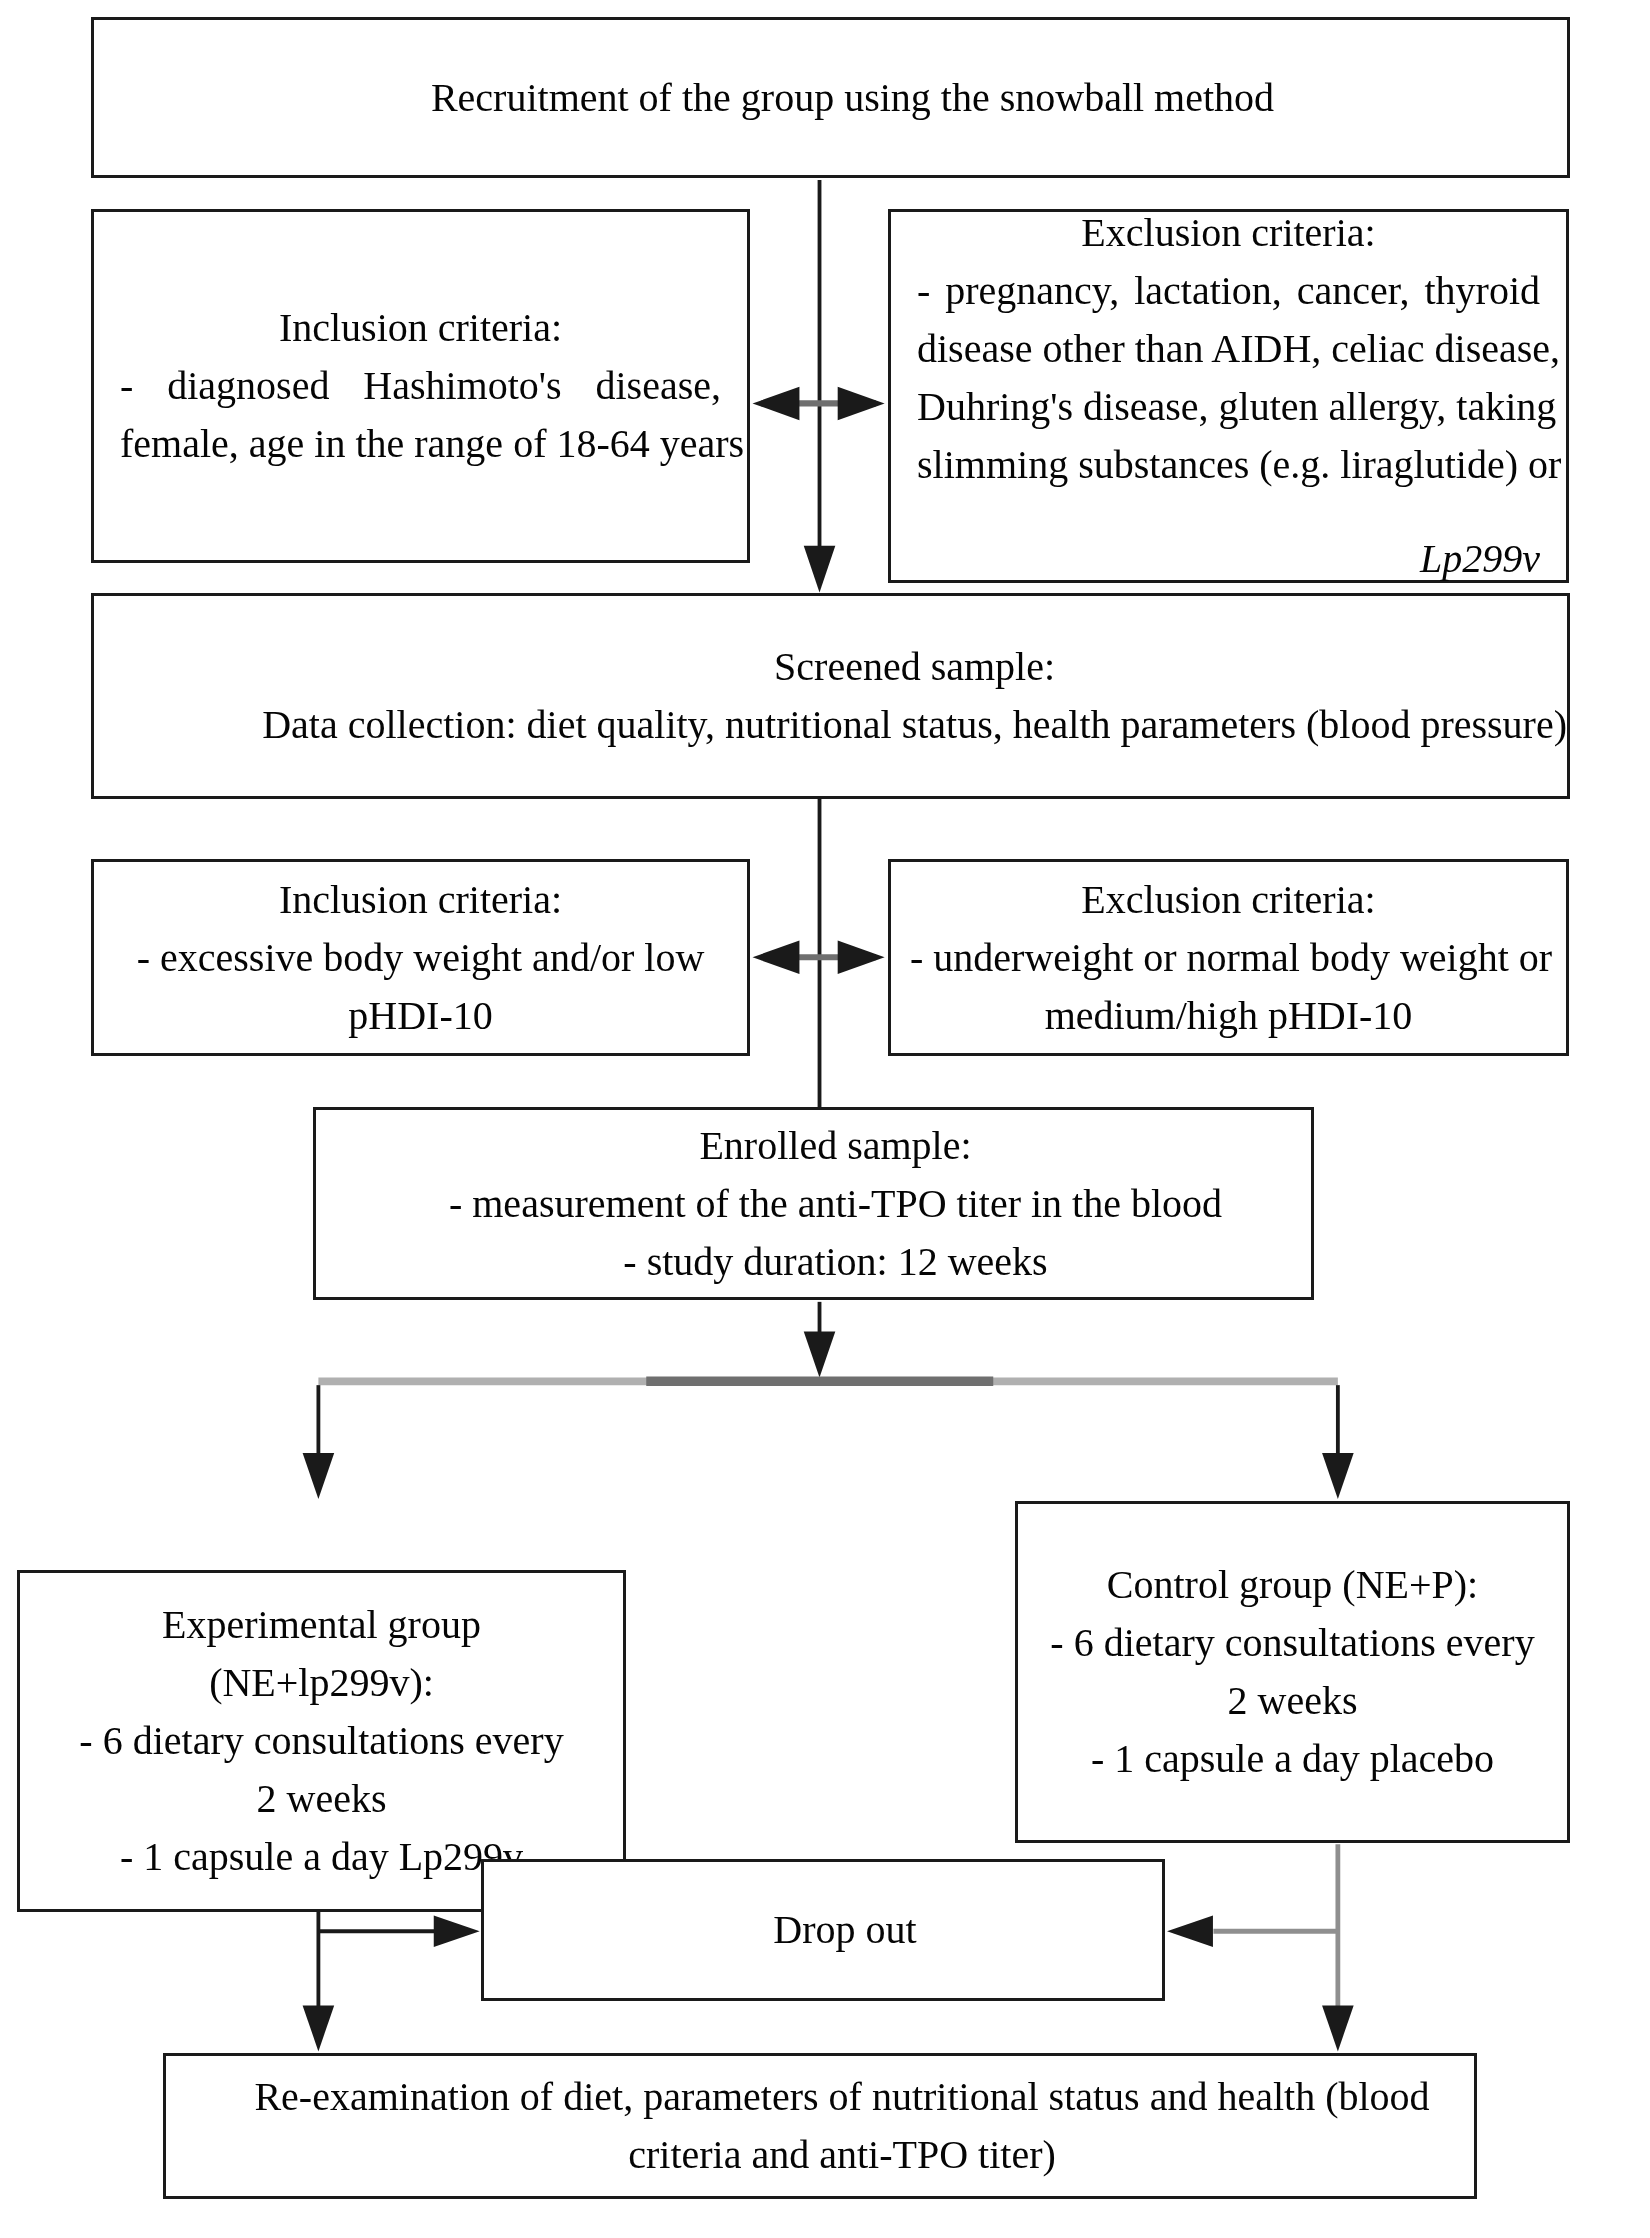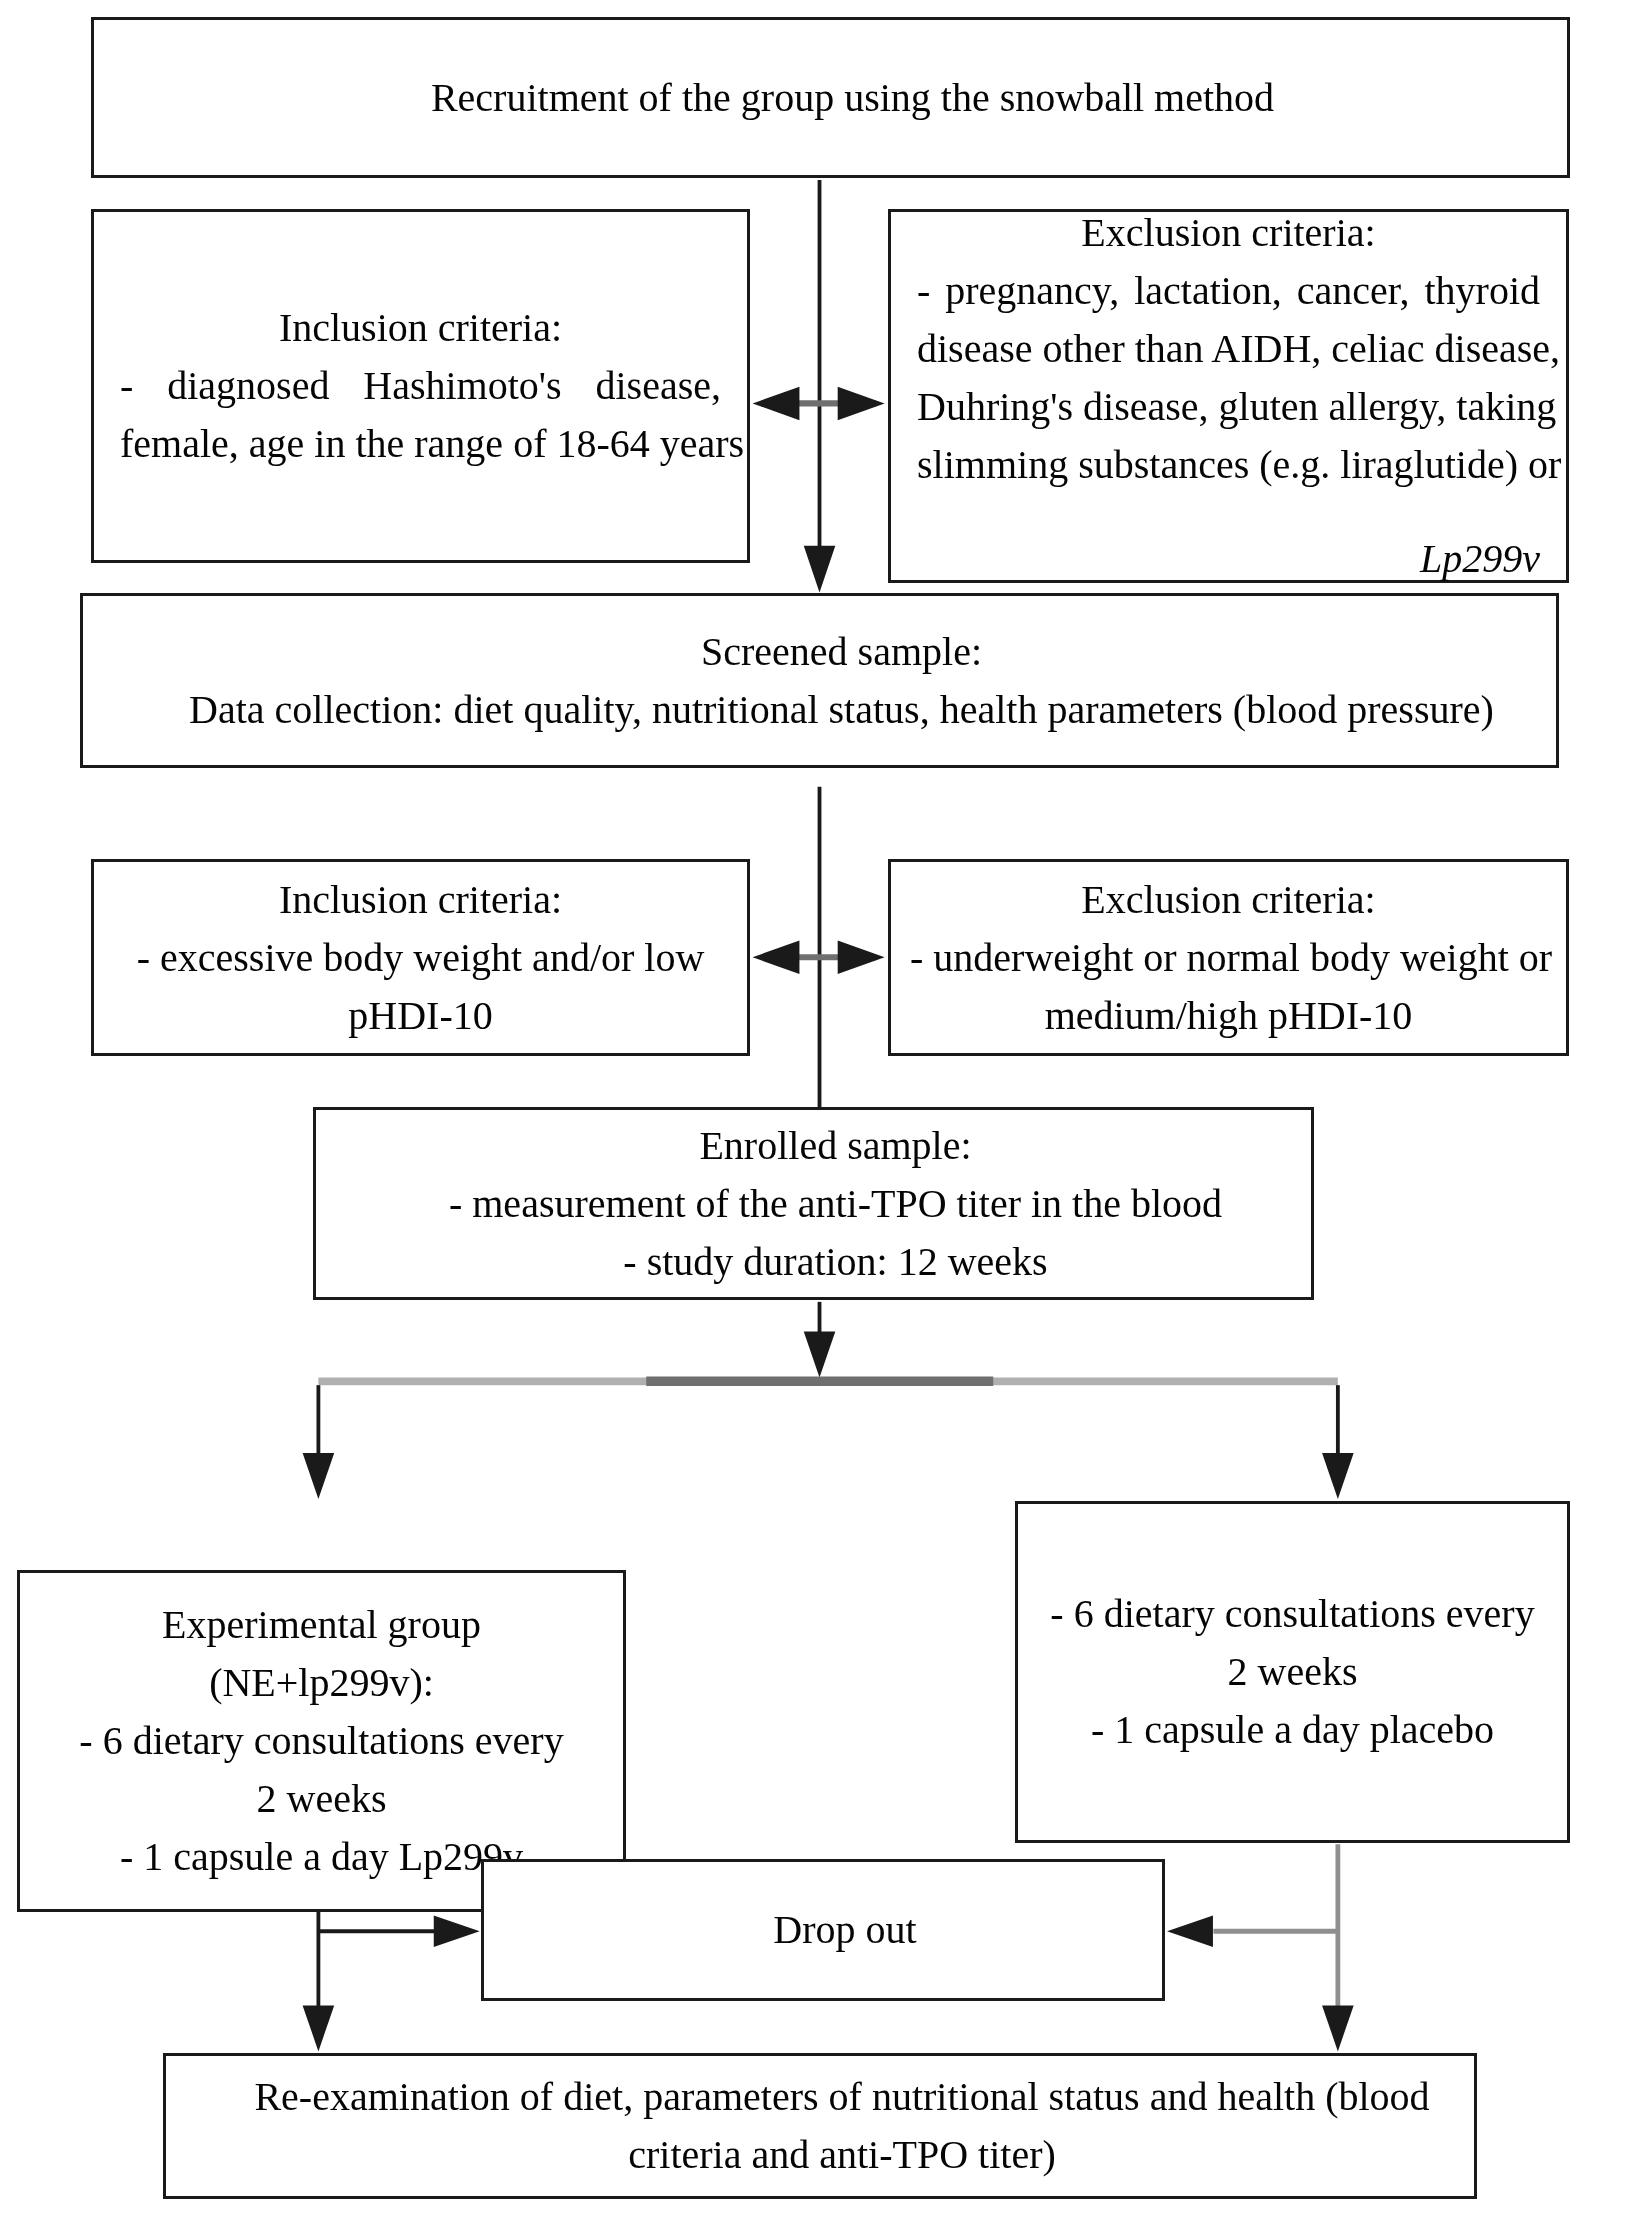--- a/index.html
+++ b/index.html
@@ -10,21 +10,21 @@
        display:flex;flex-direction:column;justify-content:center;box-sizing:border-box;padding-left:44px;}
   .line{font-size:40px;line-height:58px;white-space:nowrap;width:100%;}
   .center{text-align:center;}
   .left{text-align:right;}
   .just{text-align:justify;text-align-last:justify;}
   .italic{font-style:italic;margin-top:36px;}
   
   #b-recruitment {left:91px; top:17px;   width:1479px;height:161px;}
   #b-inclusion1  {left:91px; top:209px;  width:659px;height:354px;padding:0 26px;}
   #b-exclusion1  {left:888px;top:209px;  width:681px;height:374px;padding:0 26px;}
-  #b-screened    {left:80px; top:593px; width:1479px;height:175px;}
+  #b-screened    {left:91px; top:593px; width:1479px;height:206px;align-items:flex-end;}
   #b-inclusion2  {left:91px; top:859px; width:659px;height:197px;padding:0 19px;}
   #b-exclusion2  {left:888px;top:859px; width:681px;height:197px;padding:0 19px;}
   #b-enrolled    {left:313px; top:1107px; width:1001px;height:193px;}
   #b-experimental{left:17px;  top:1570px; width:609px;height:342px;padding:0 14.4px;}
   #b-control     {left:1015px;top:1501px; width:555px;height:342px;padding:0 14.4px;}
   #b-dropout     {left:481px;top:1859px; width:684px;height:142px;}
   #b-reexam      {left:163px; top:2053px; width:1314px;height:146px;}
 </style>
 </head>
 <body>
@@ -154,20 +154,21 @@
         <div class="line center">Experimental group</div>
         <div class="line center">(NE+lp299v):</div>
         <div class="line center">- 6 dietary consultations every</div>
         <div class="line center">2 weeks</div>
         <div class="line center">- 1 capsule a day Lp299v</div>
       </div>
   </div>
 
   <div class="box" id="b-control">
     <div>
+        <div class="line center">Control group (NE+P):</div>
         <div class="line center">- 6 dietary consultations every</div>
         <div class="line center">2 weeks</div>
         <div class="line center">- 1 capsule a day placebo</div>
       </div>
   </div>
 
   <div class="box" id="b-dropout">
     <div class="line center">Drop out</div>
   </div>
 

